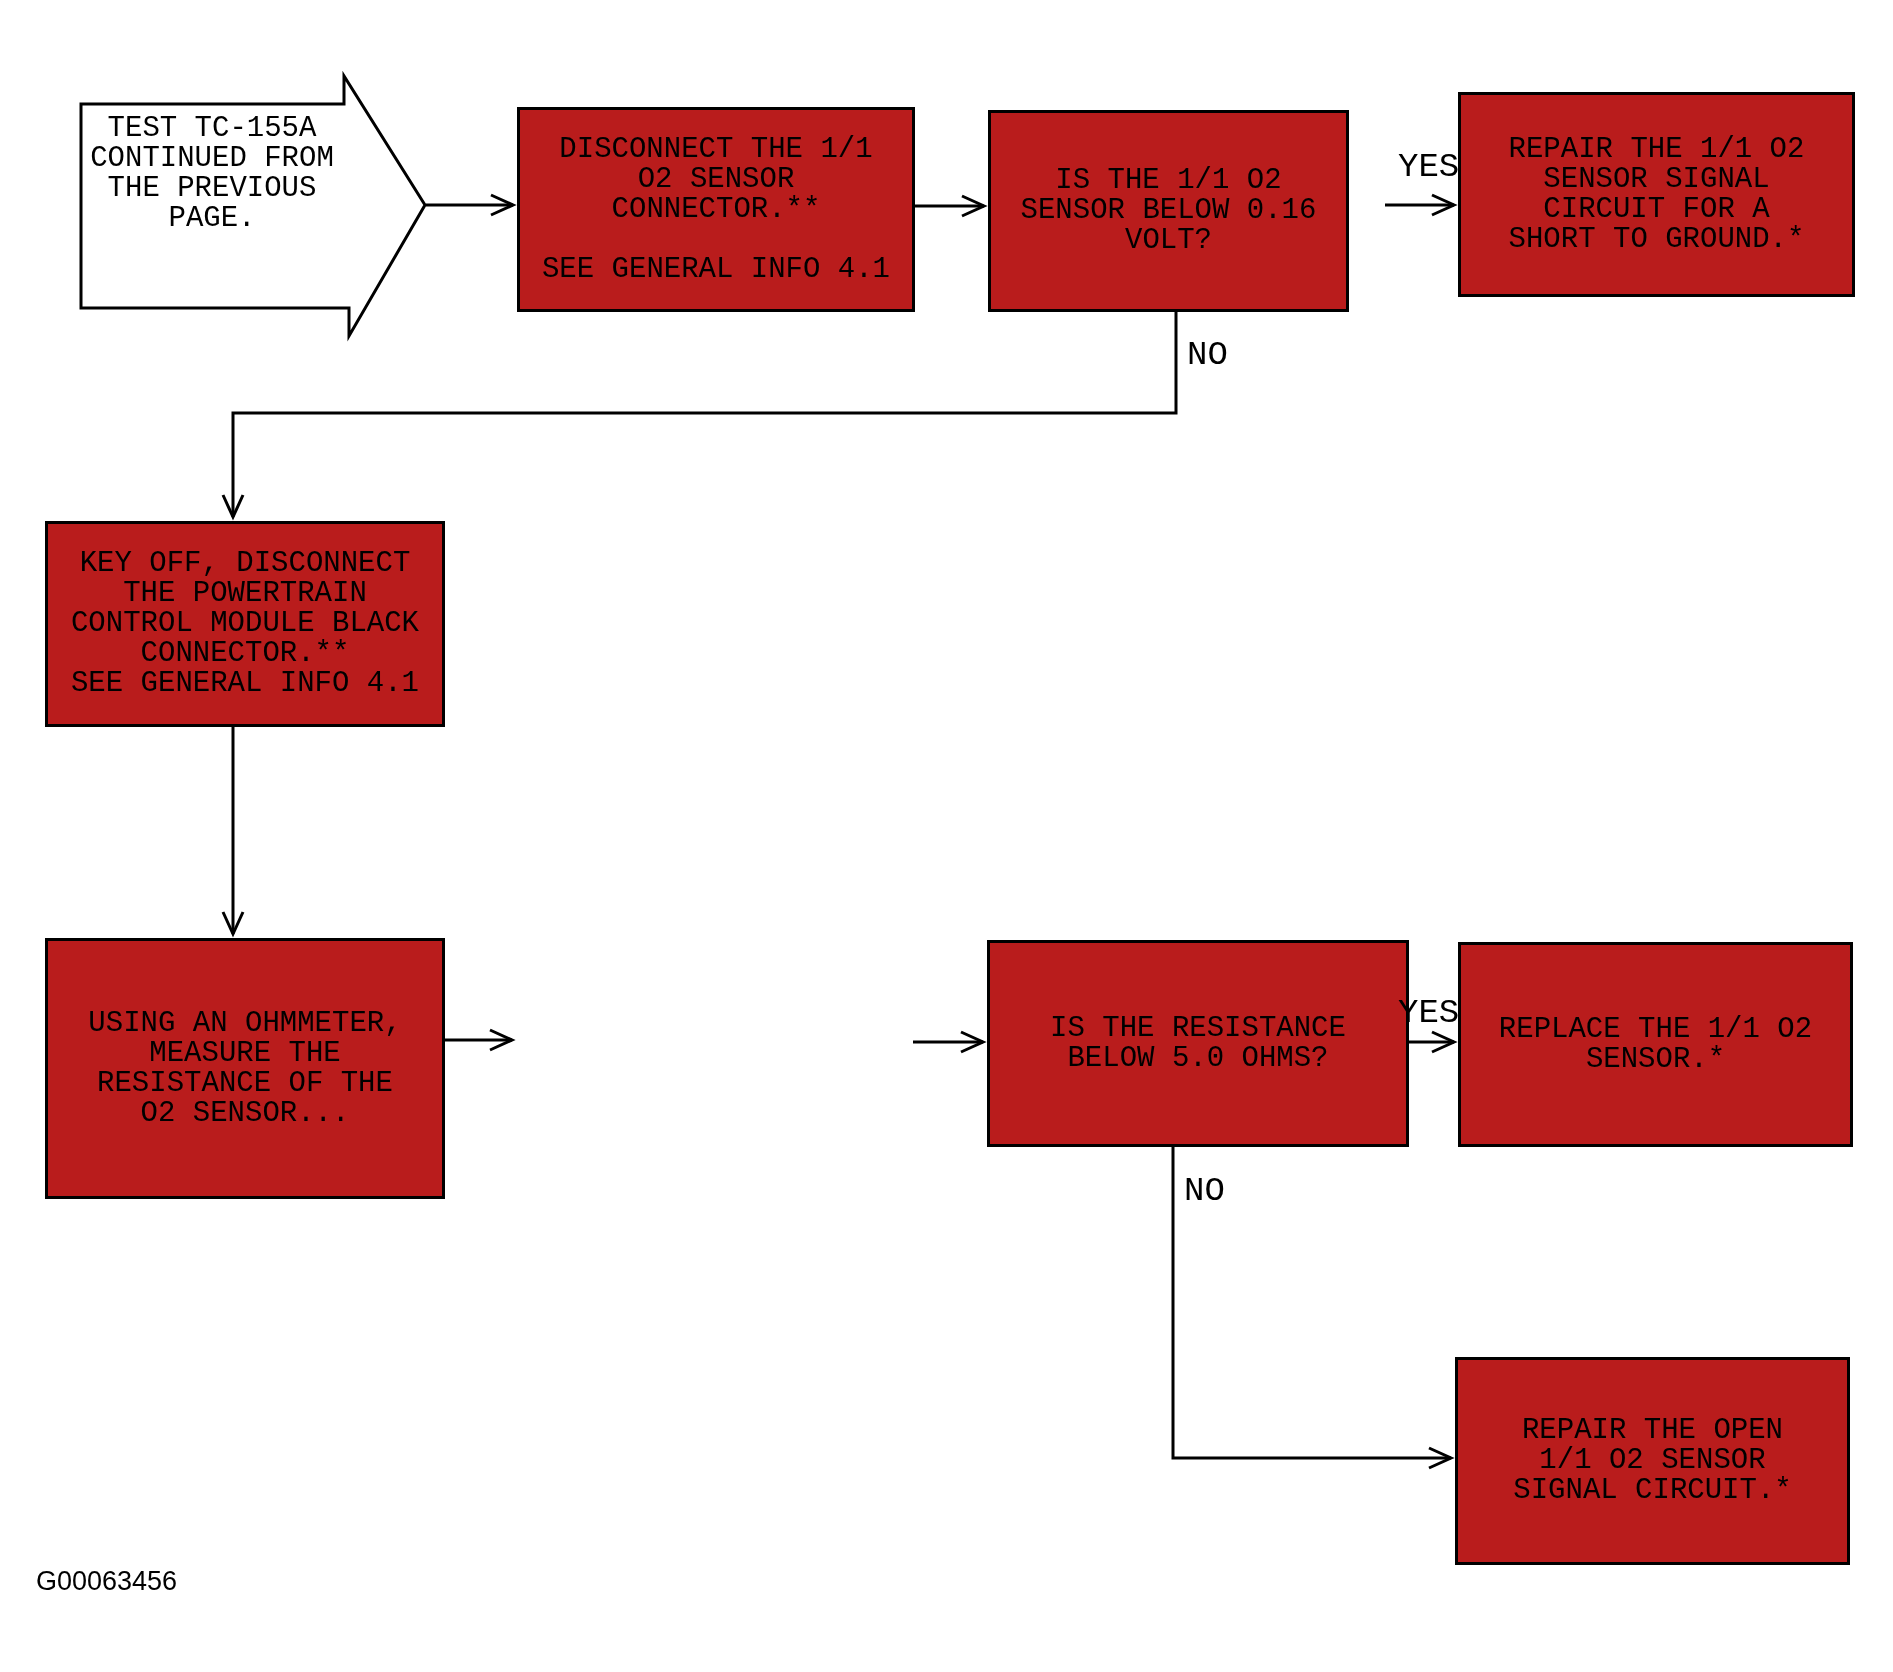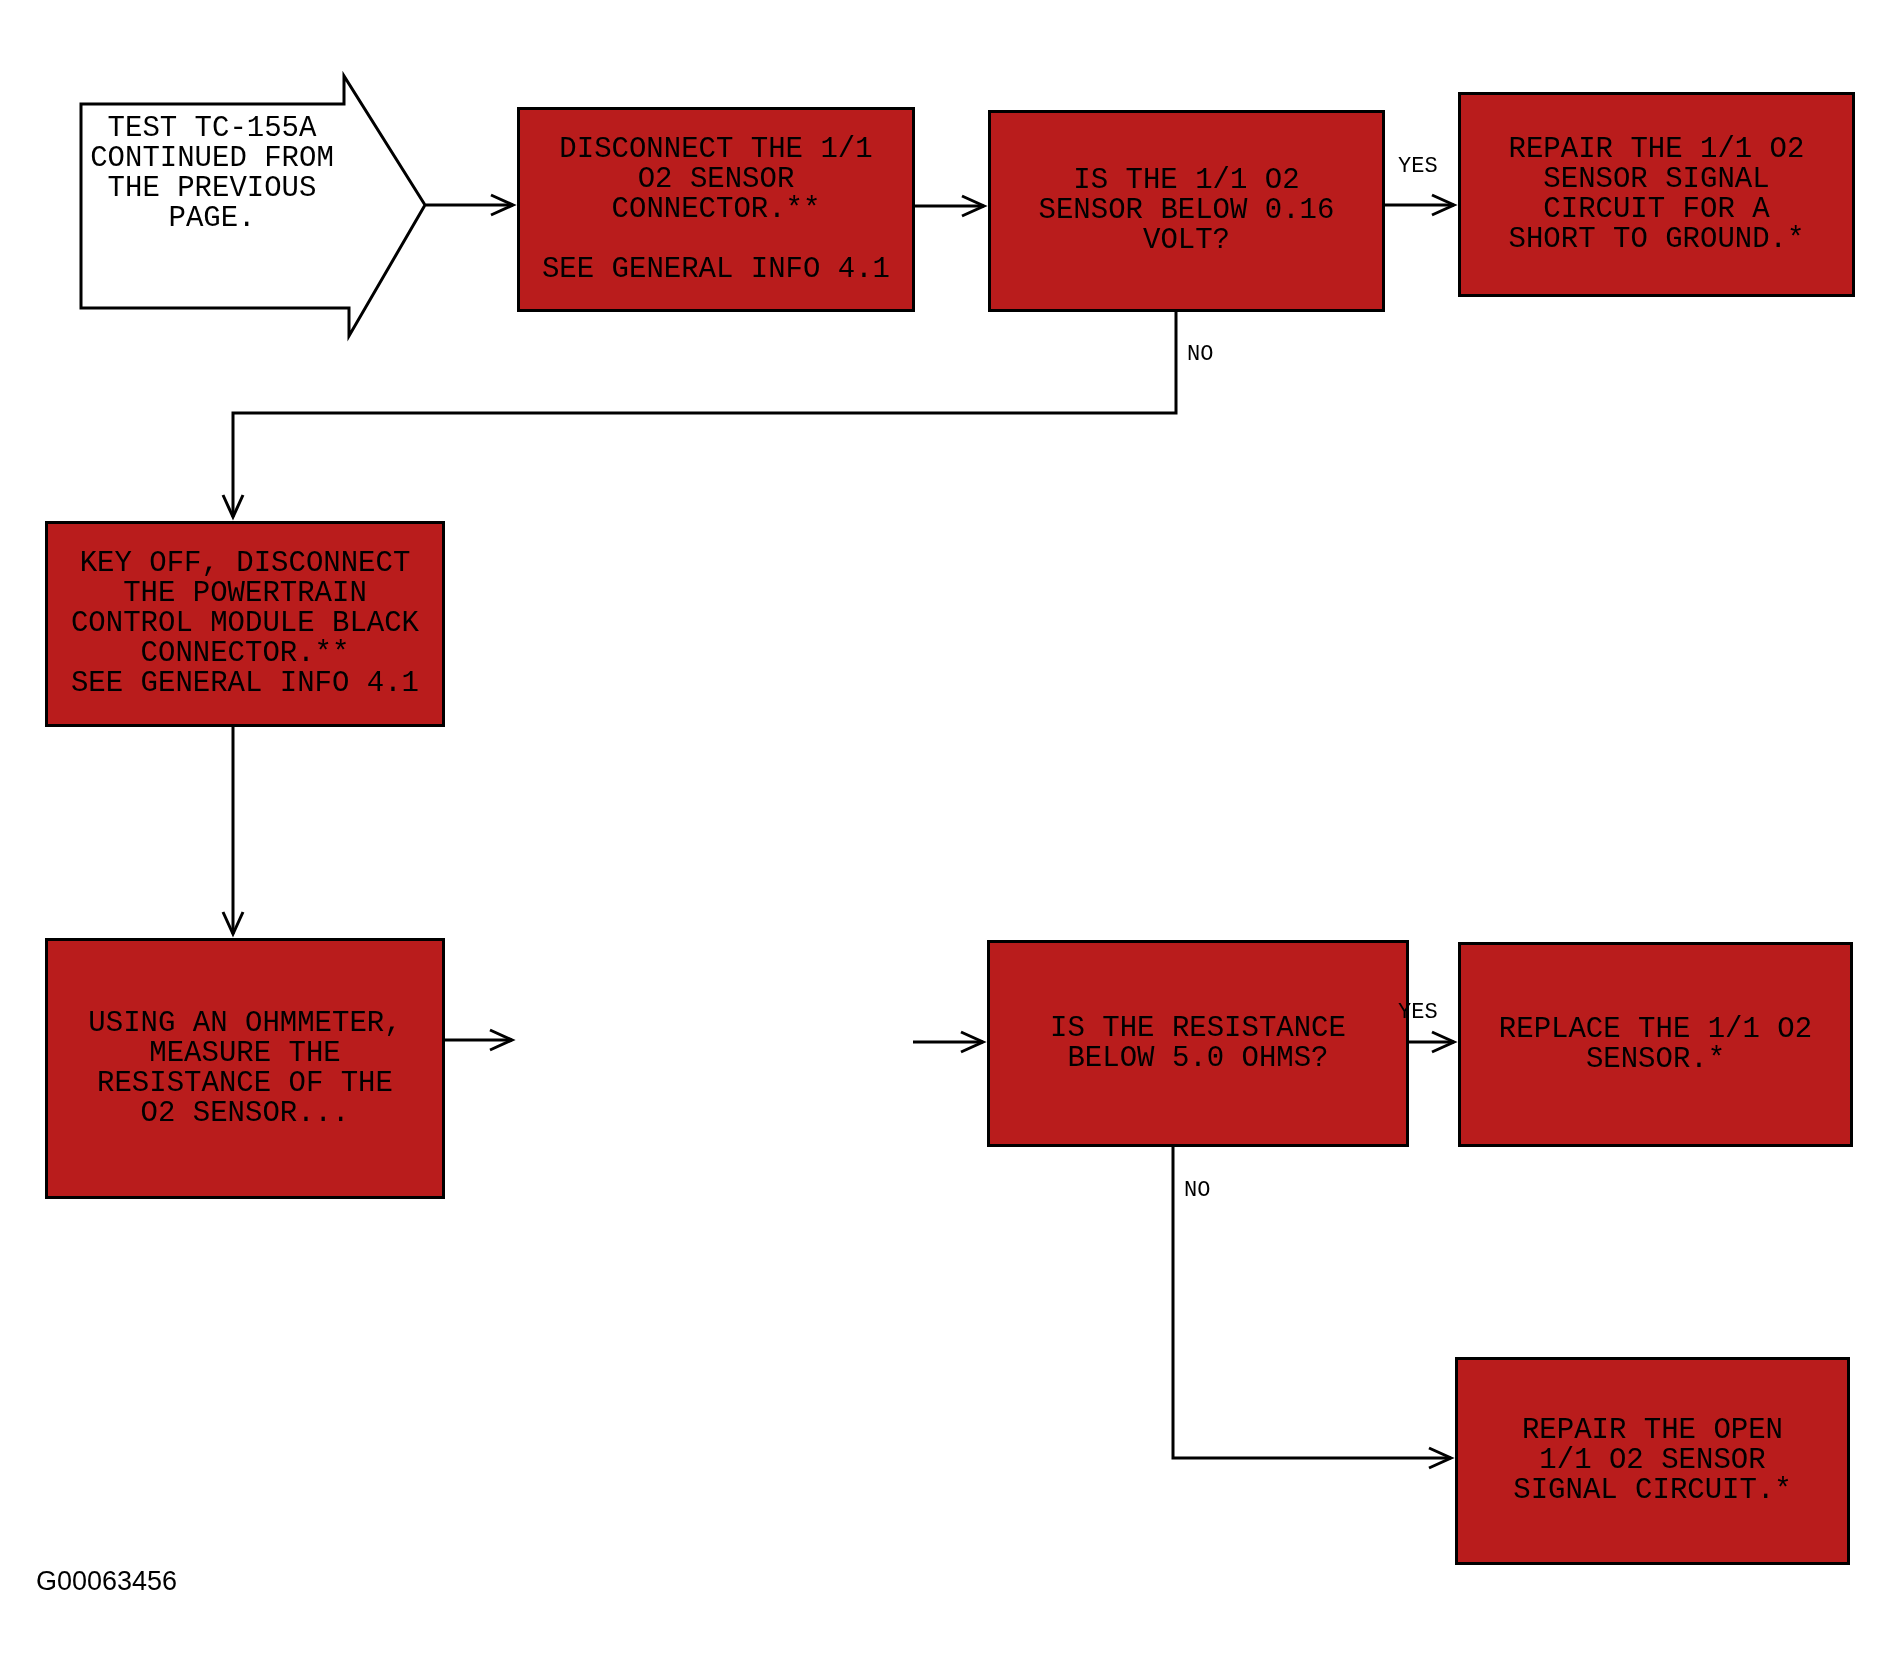--- a/index.html
+++ b/index.html
@@ -16,21 +16,21 @@
     border:3px solid #000; background:#b91c1c;
     display:flex; align-items:center; justify-content:center;
     text-align:center; white-space:pre-line;
     font-size:29px; line-height:30px;
   }
   .start-text {
     position:absolute; text-align:center; white-space:pre-line;
     font-size:29px; line-height:30px;
   }
   .branch-label {
-    position:absolute; font-size:22px; line-height:30px; white-space:pre;
+    position:absolute; font-size:34px; line-height:30px; white-space:pre;
   }
   .figure-id {
     position:absolute; left:36px; top:1566px;
     font-family:"Liberation Sans",sans-serif; font-size:27px; line-height:30px;
   }
 </style>
 </head>
 <body>
 
 <div class="canvas">
@@ -59,21 +59,21 @@
 CONTINUED FROM
 THE PREVIOUS
 PAGE.</div>
 
   <div class="node" style="left:517px; top:107px; width:398px; height:205px;">DISCONNECT THE 1/1
 O2 SENSOR
 CONNECTOR.**
 
 SEE GENERAL INFO 4.1</div>
 
-  <div class="node" style="left:988px; top:110px; width:397px; height:202px;">IS THE 1/1 O2
+  <div class="node" style="left:988px; top:110px; width:361px; height:202px;">IS THE 1/1 O2
 SENSOR BELOW 0.16
 VOLT?</div>
 
   <div class="node" style="left:1458px; top:92px; width:397px; height:205px;">REPAIR THE 1/1 O2
 SENSOR SIGNAL
 CIRCUIT FOR A
 SHORT TO GROUND.*</div>
 
   <div class="node" style="left:45px; top:521px; width:400px; height:206px;">KEY OFF, DISCONNECT
 THE POWERTRAIN

